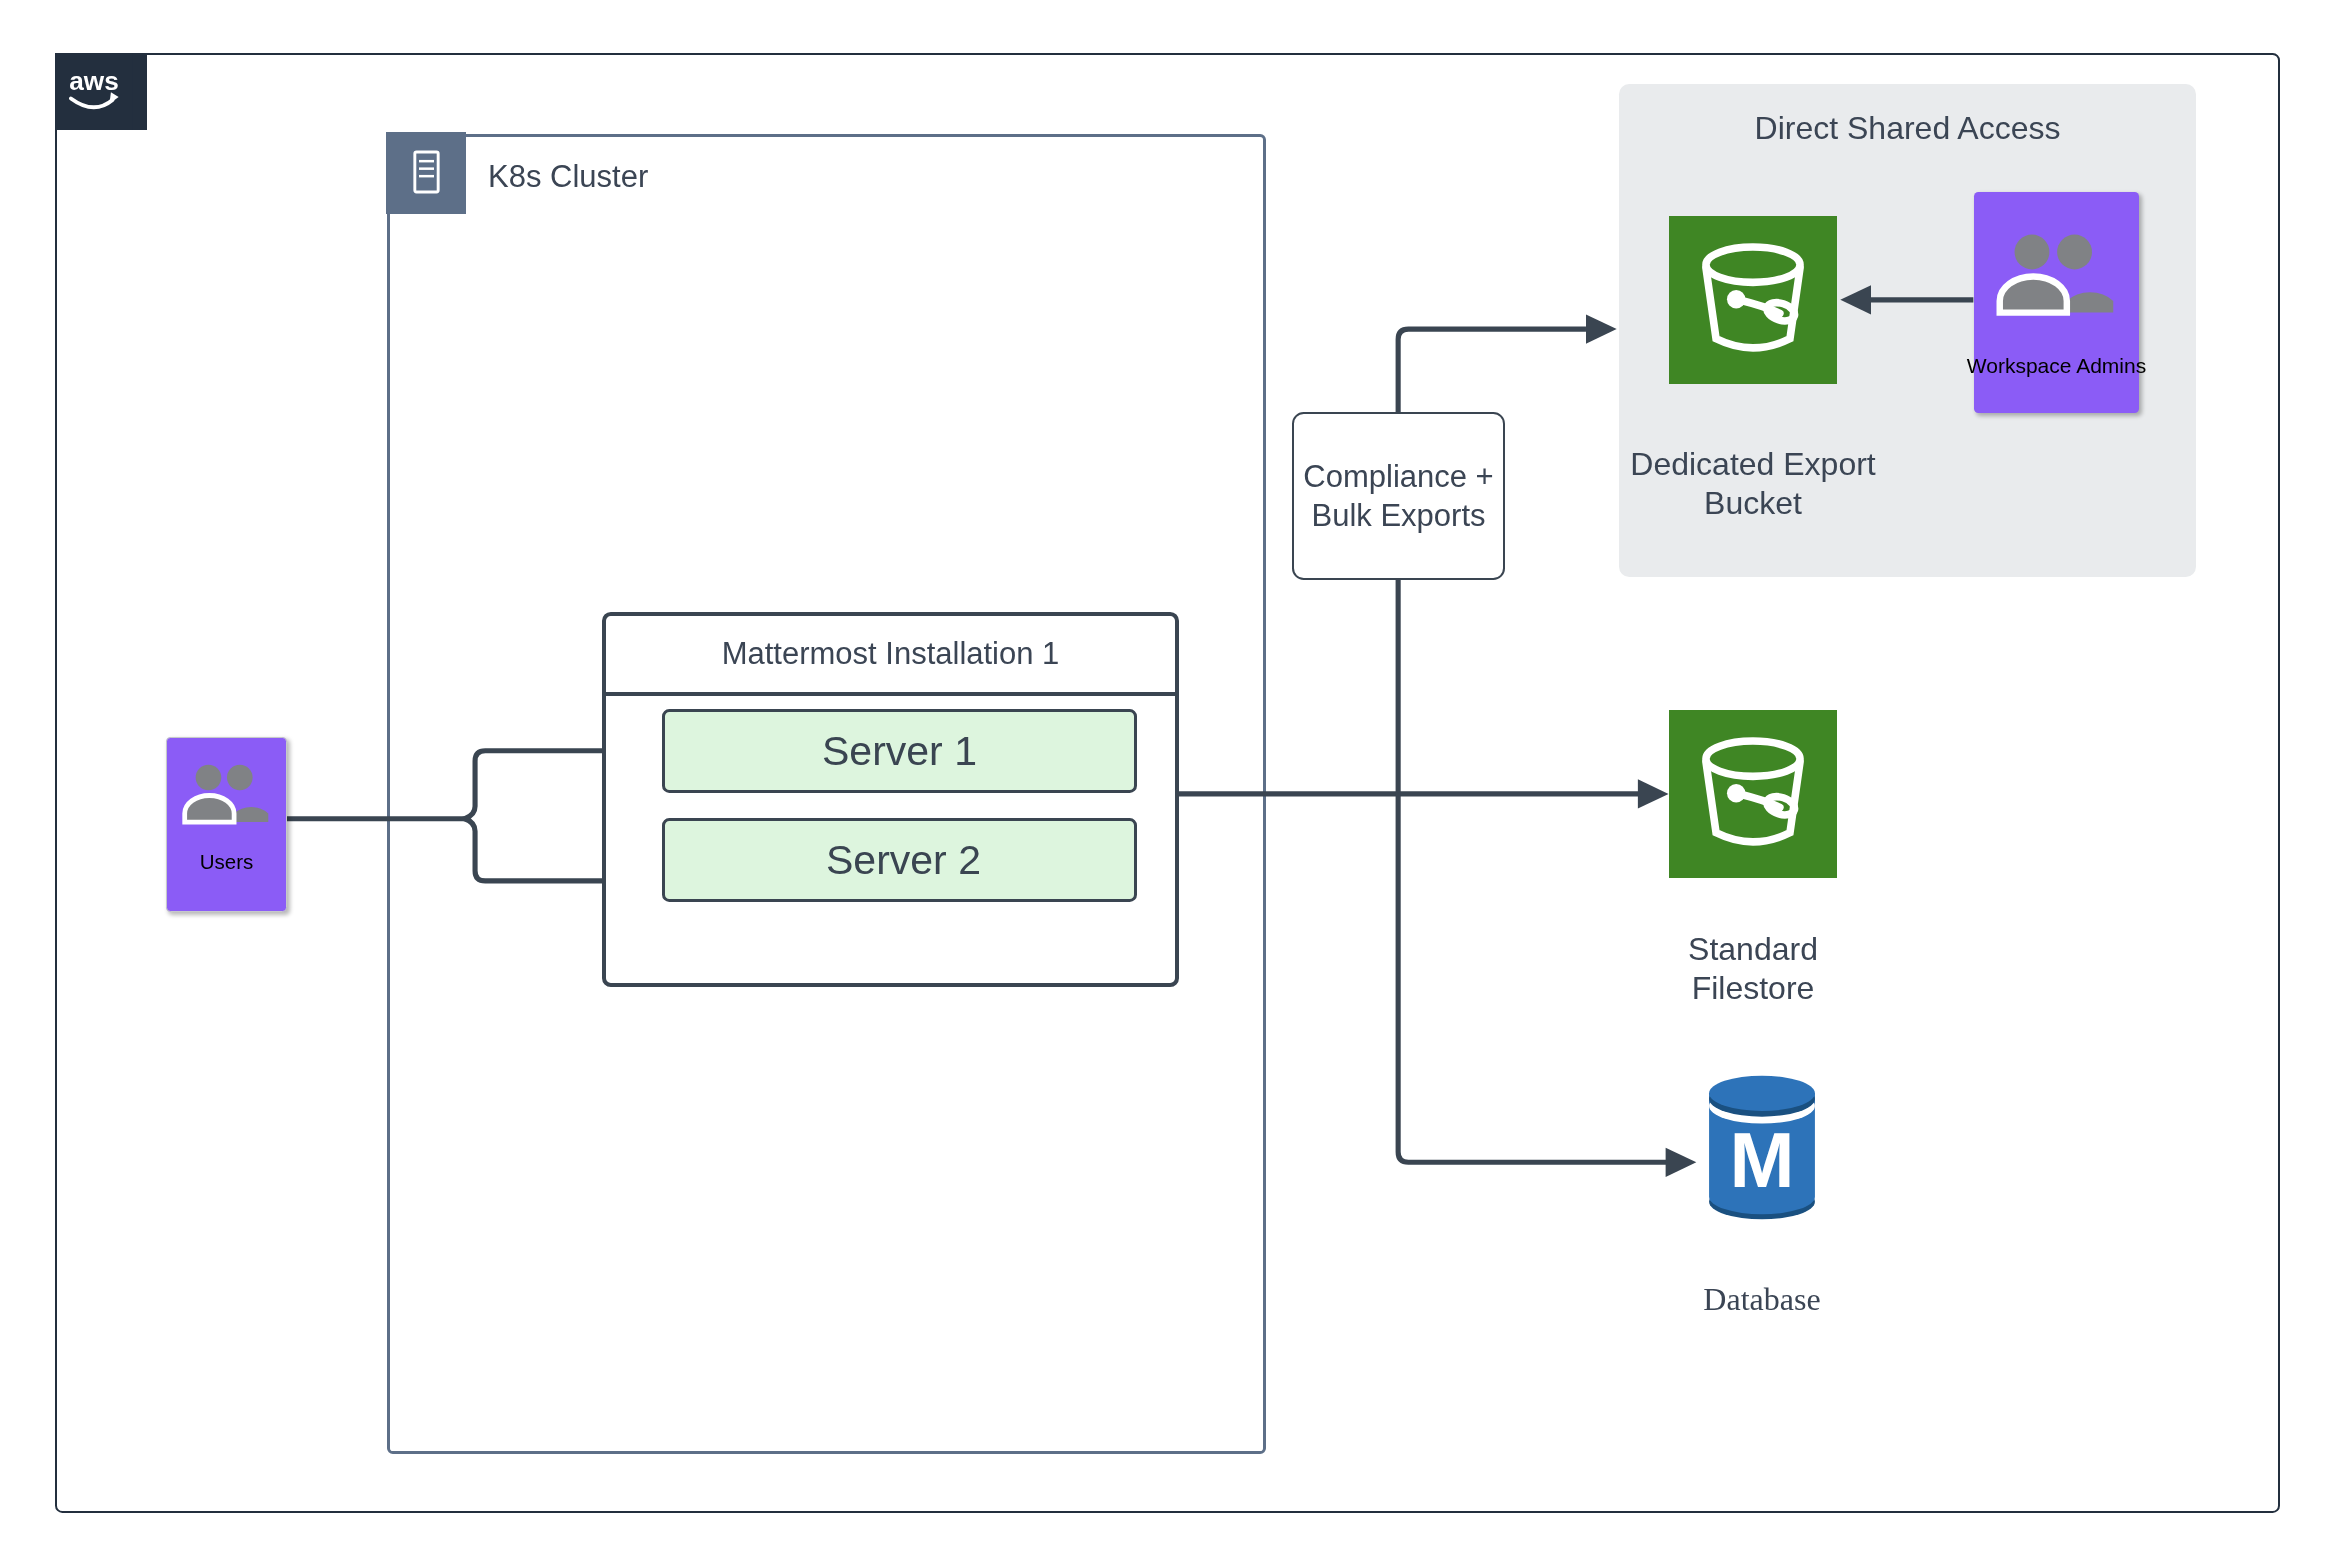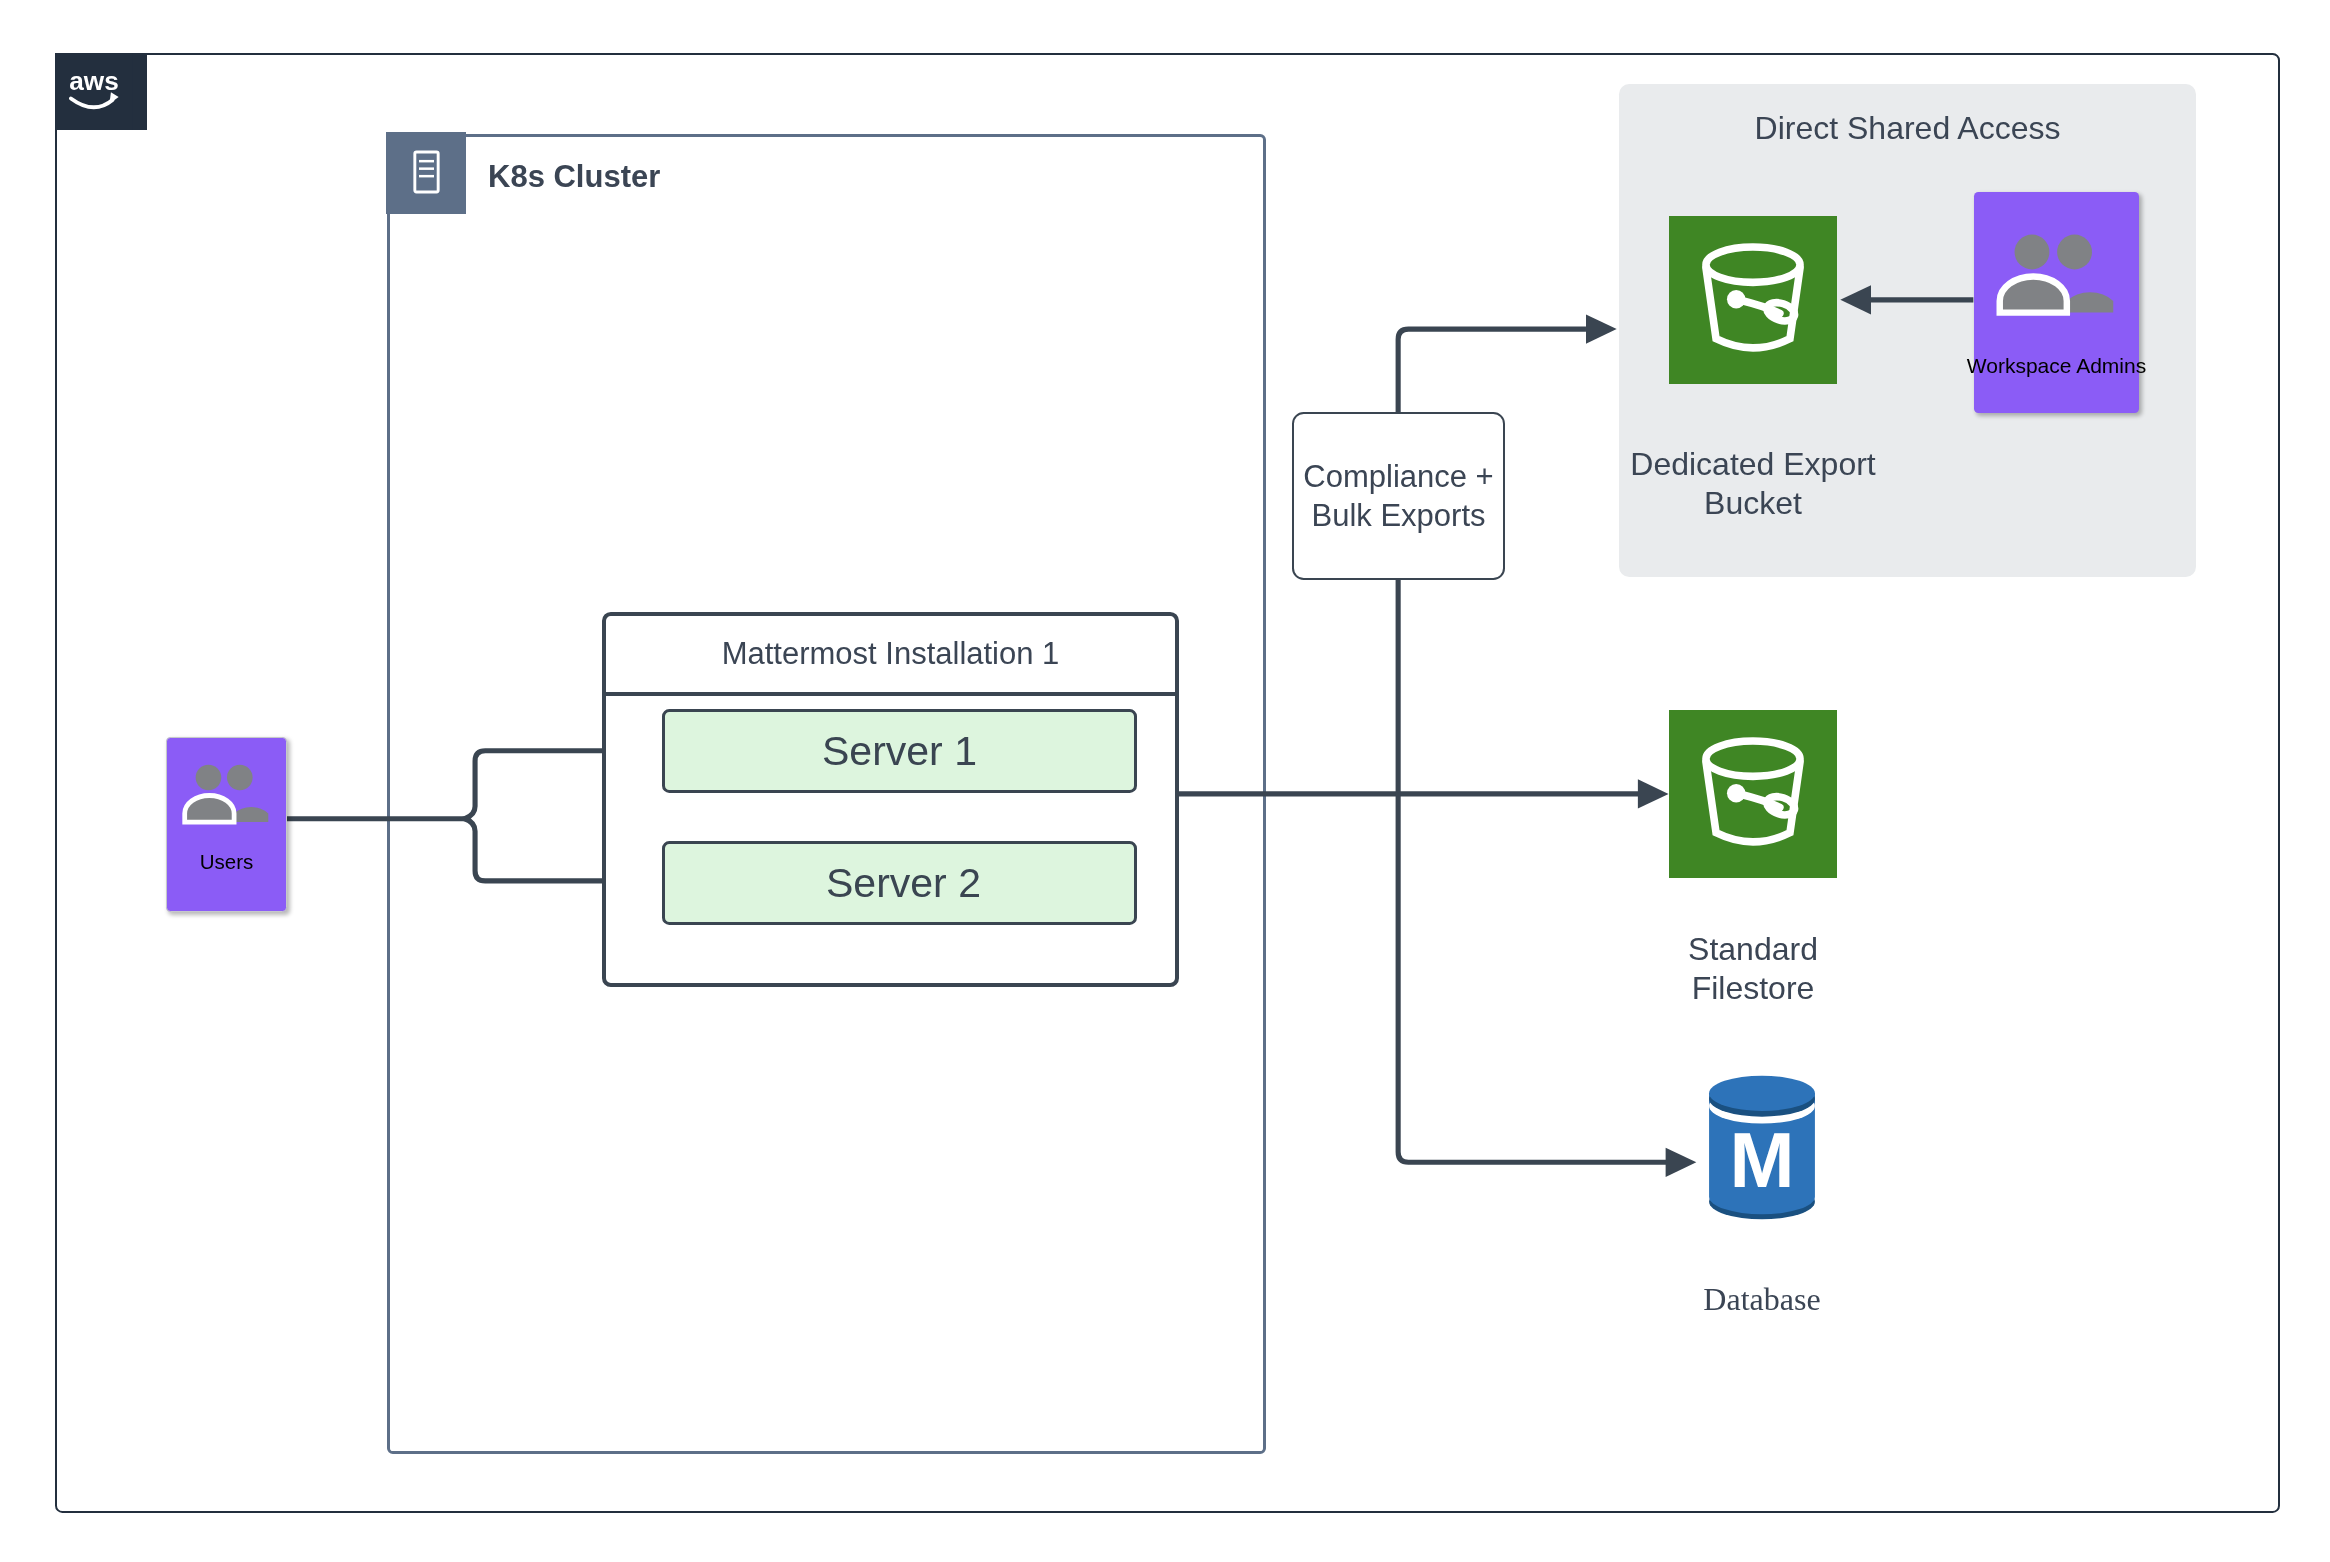--- a/index.html
+++ b/index.html
@@ -13,28 +13,28 @@
   .abs{position:absolute;}
 
   .outer-frame{left:55px;top:53px;width:2221px;height:1456px;border:2.9px solid var(--frame);border-radius:7.3px;background:transparent;}
   .aws-box{left:55px;top:53px;width:92px;height:77px;background:var(--frame);}
 
   .panel{left:1619px;top:84px;width:577px;height:493px;background:var(--panel);border-radius:10.2px;}
   .panel-title{left:1619px;top:110px;width:577px;text-align:center;font-size:32px;color:var(--text-dark);}
 
   .k8s-box{left:387px;top:134px;width:873px;height:1314px;border:3.7px solid var(--slate);border-radius:5.8px;}
   .k8s-icon-box{left:386px;top:132px;width:80px;height:82px;background:var(--slate);display:flex;align-items:center;justify-content:center;}
-  .k8s-label{left:488px;top:158px;font-size:31px;color:var(--text-dark);line-height:38px;font-weight:bold;}
+  .k8s-label{left:488px;top:158px;font-size:31px;color:var(--text-dark);line-height:38px;}
 
   svg.wires{left:0;top:0;width:2330px;height:1563px;}
 
   .mm-box{left:602px;top:612px;width:577px;height:375px;background:#fff;border:4.4px solid var(--line);border-radius:8.8px;box-sizing:border-box;}
   .mm-header{height:76px;border-bottom:4.4px solid var(--line);display:flex;align-items:center;justify-content:center;font-size:31px;color:var(--text-dark);}
   .server{left:662px;width:475px;height:84px;background:var(--mint);border:3.7px solid var(--line);border-radius:7.3px;box-sizing:border-box;display:flex;align-items:center;justify-content:center;font-size:41px;color:var(--line);text-align:center;}
-  .server1{top:709px;} .server2{top:841px;padding-left:8px;}
+  .server1{top:709px;} .server2{top:818px;padding-left:8px;}
 
   .compliance{left:1292px;top:412px;width:213px;height:168px;background:#fff;border:2.2px solid var(--line);border-radius:11.7px;box-sizing:border-box;display:flex;flex-direction:column;align-items:center;justify-content:center;font-size:31px;line-height:39px;color:var(--text-dark);text-align:center;}
 
   .card{background:#8b5cf6;border-radius:4.4px;box-shadow:2.9px 2.9px 4.4px rgba(0,0,0,0.28);display:flex;flex-direction:column;align-items:center;}
   .users-card{left:166px;top:737px;width:121px;height:175px;border:1.5px solid var(--card-border);box-sizing:border-box;}
   .users-card .icon-wrap{margin-top:23.4px;width:95px;}
   .users-card .card-label{margin-top:17.5px;font-size:20.5px;color:#000;}
   .admins-card{left:1974px;top:192px;width:165px;height:221px;}
   .admins-card .icon-wrap{margin-top:38px;width:129px;}
   .admins-card .card-label{margin-top:29px;font-size:21px;color:#000;white-space:nowrap;}

